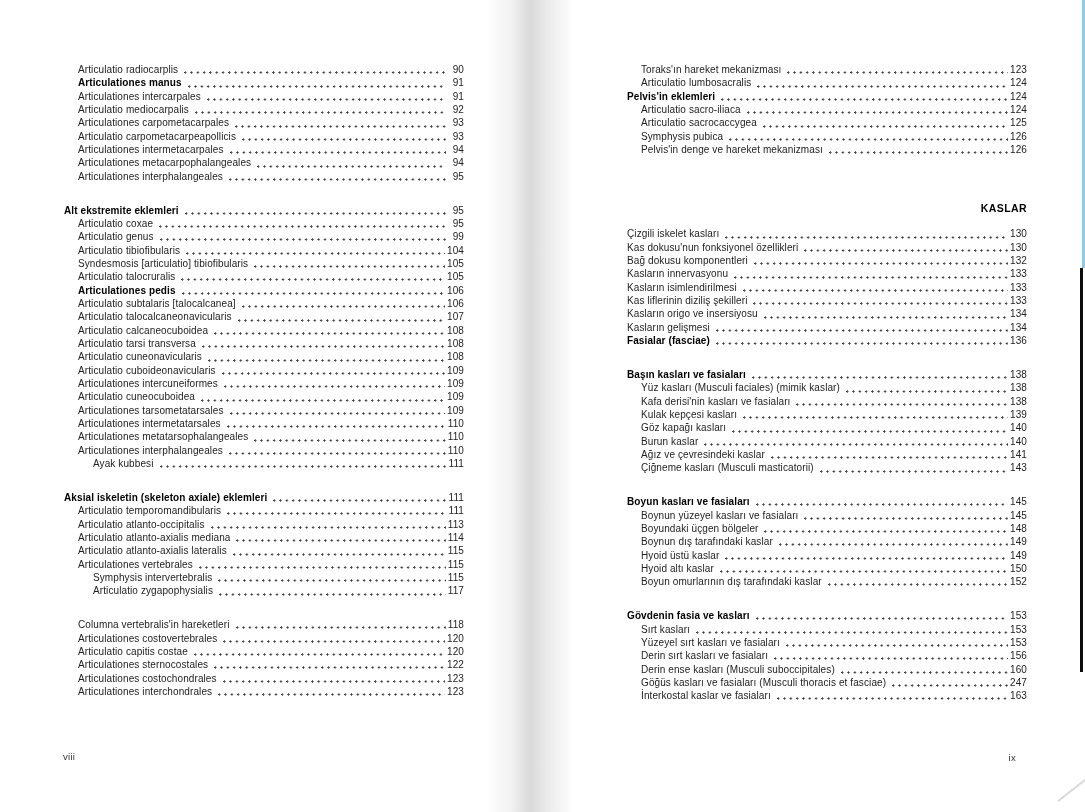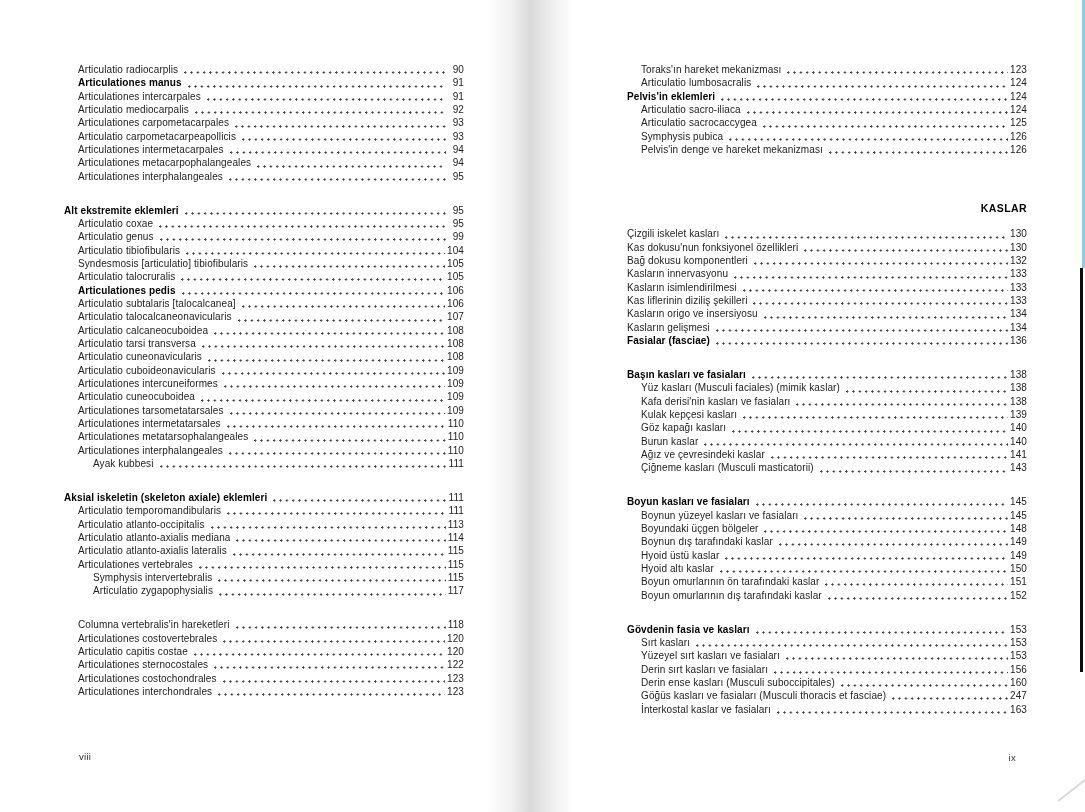--- a/index.html
+++ b/index.html
@@ -40,21 +40,21 @@
   .indent-2{padding-left:30px;}
   .leader{
     flex:1 1 auto;align-self:flex-end;height:3px;
     margin:0 2px 2.2px 6px;
     background-image:radial-gradient(circle at 1.2px 1.5px, #3d3d3d 0.95px, rgba(0,0,0,0) 1.25px);
     background-size:6.3px 3px;background-repeat:repeat-x;
     min-width:8px;
   }
   .pagenum{flex:0 0 auto;min-width:16px;text-align:right;}
   .footer-left{
-    position:absolute;left:79px;top:751px;font-size:9.5px;color:#333;
+    position:absolute;left:63px;top:751px;font-size:9.5px;color:#333;
     letter-spacing:0.3px;
   }
   .footer-right{
     position:absolute;left:605px;top:752px;width:411px;text-align:right;
     font-size:9.5px;color:#333;letter-spacing:0.3px;
   }
   .edge-blue{
     position:absolute;left:1082px;top:0;width:3px;height:268px;background:#8fcbe6;
   }
   .edge-black{
@@ -449,25 +449,20 @@
         </div>
         <div class="entry indent-1">
           <span class="title">Hyoid üstü kaslar</span>
           <span class="leader"></span>
           <span class="pagenum">149</span>
         </div>
         <div class="entry indent-1">
           <span class="title">Hyoid altı kaslar</span>
           <span class="leader"></span>
           <span class="pagenum">150</span>
-        </div>
-        <div class="entry indent-1">
-          <span class="title">Boyun omurlarının ön tarafındaki kaslar</span>
-          <span class="leader"></span>
-          <span class="pagenum">151</span>
         </div>
         <div class="entry indent-1">
           <span class="title">Boyun omurlarının dış tarafındaki kaslar</span>
           <span class="leader"></span>
           <span class="pagenum">152</span>
         </div>
       </div>
       <div class="toc-section">
         <div class="entry indent-0 bold">
           <span class="title">Gövdenin fasia ve kasları</span>

